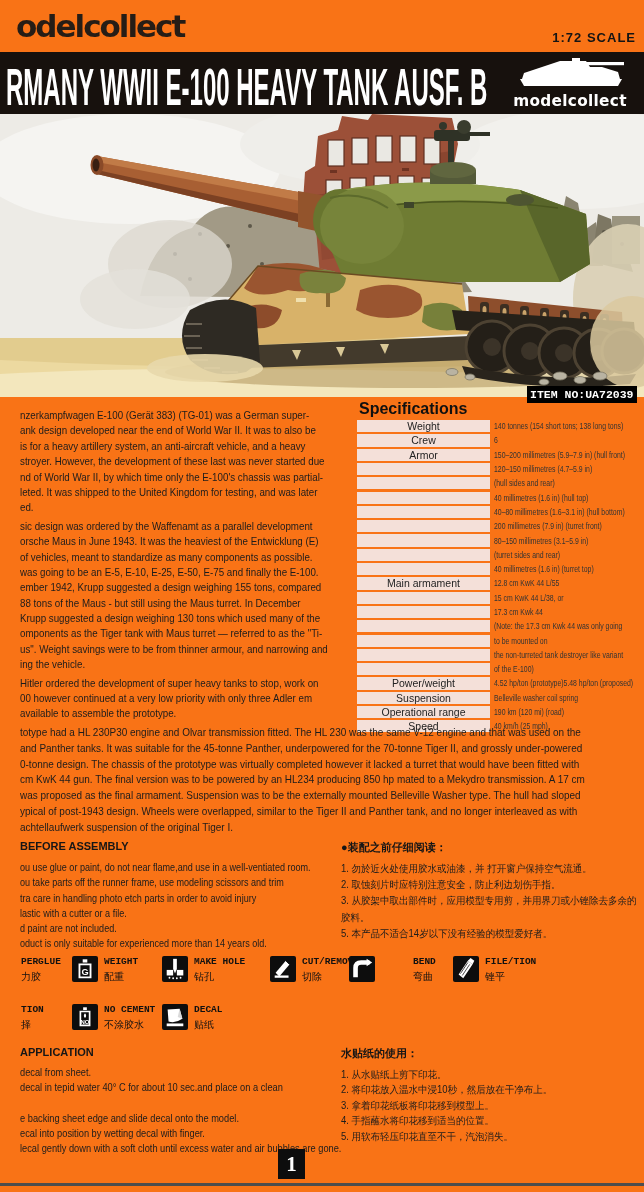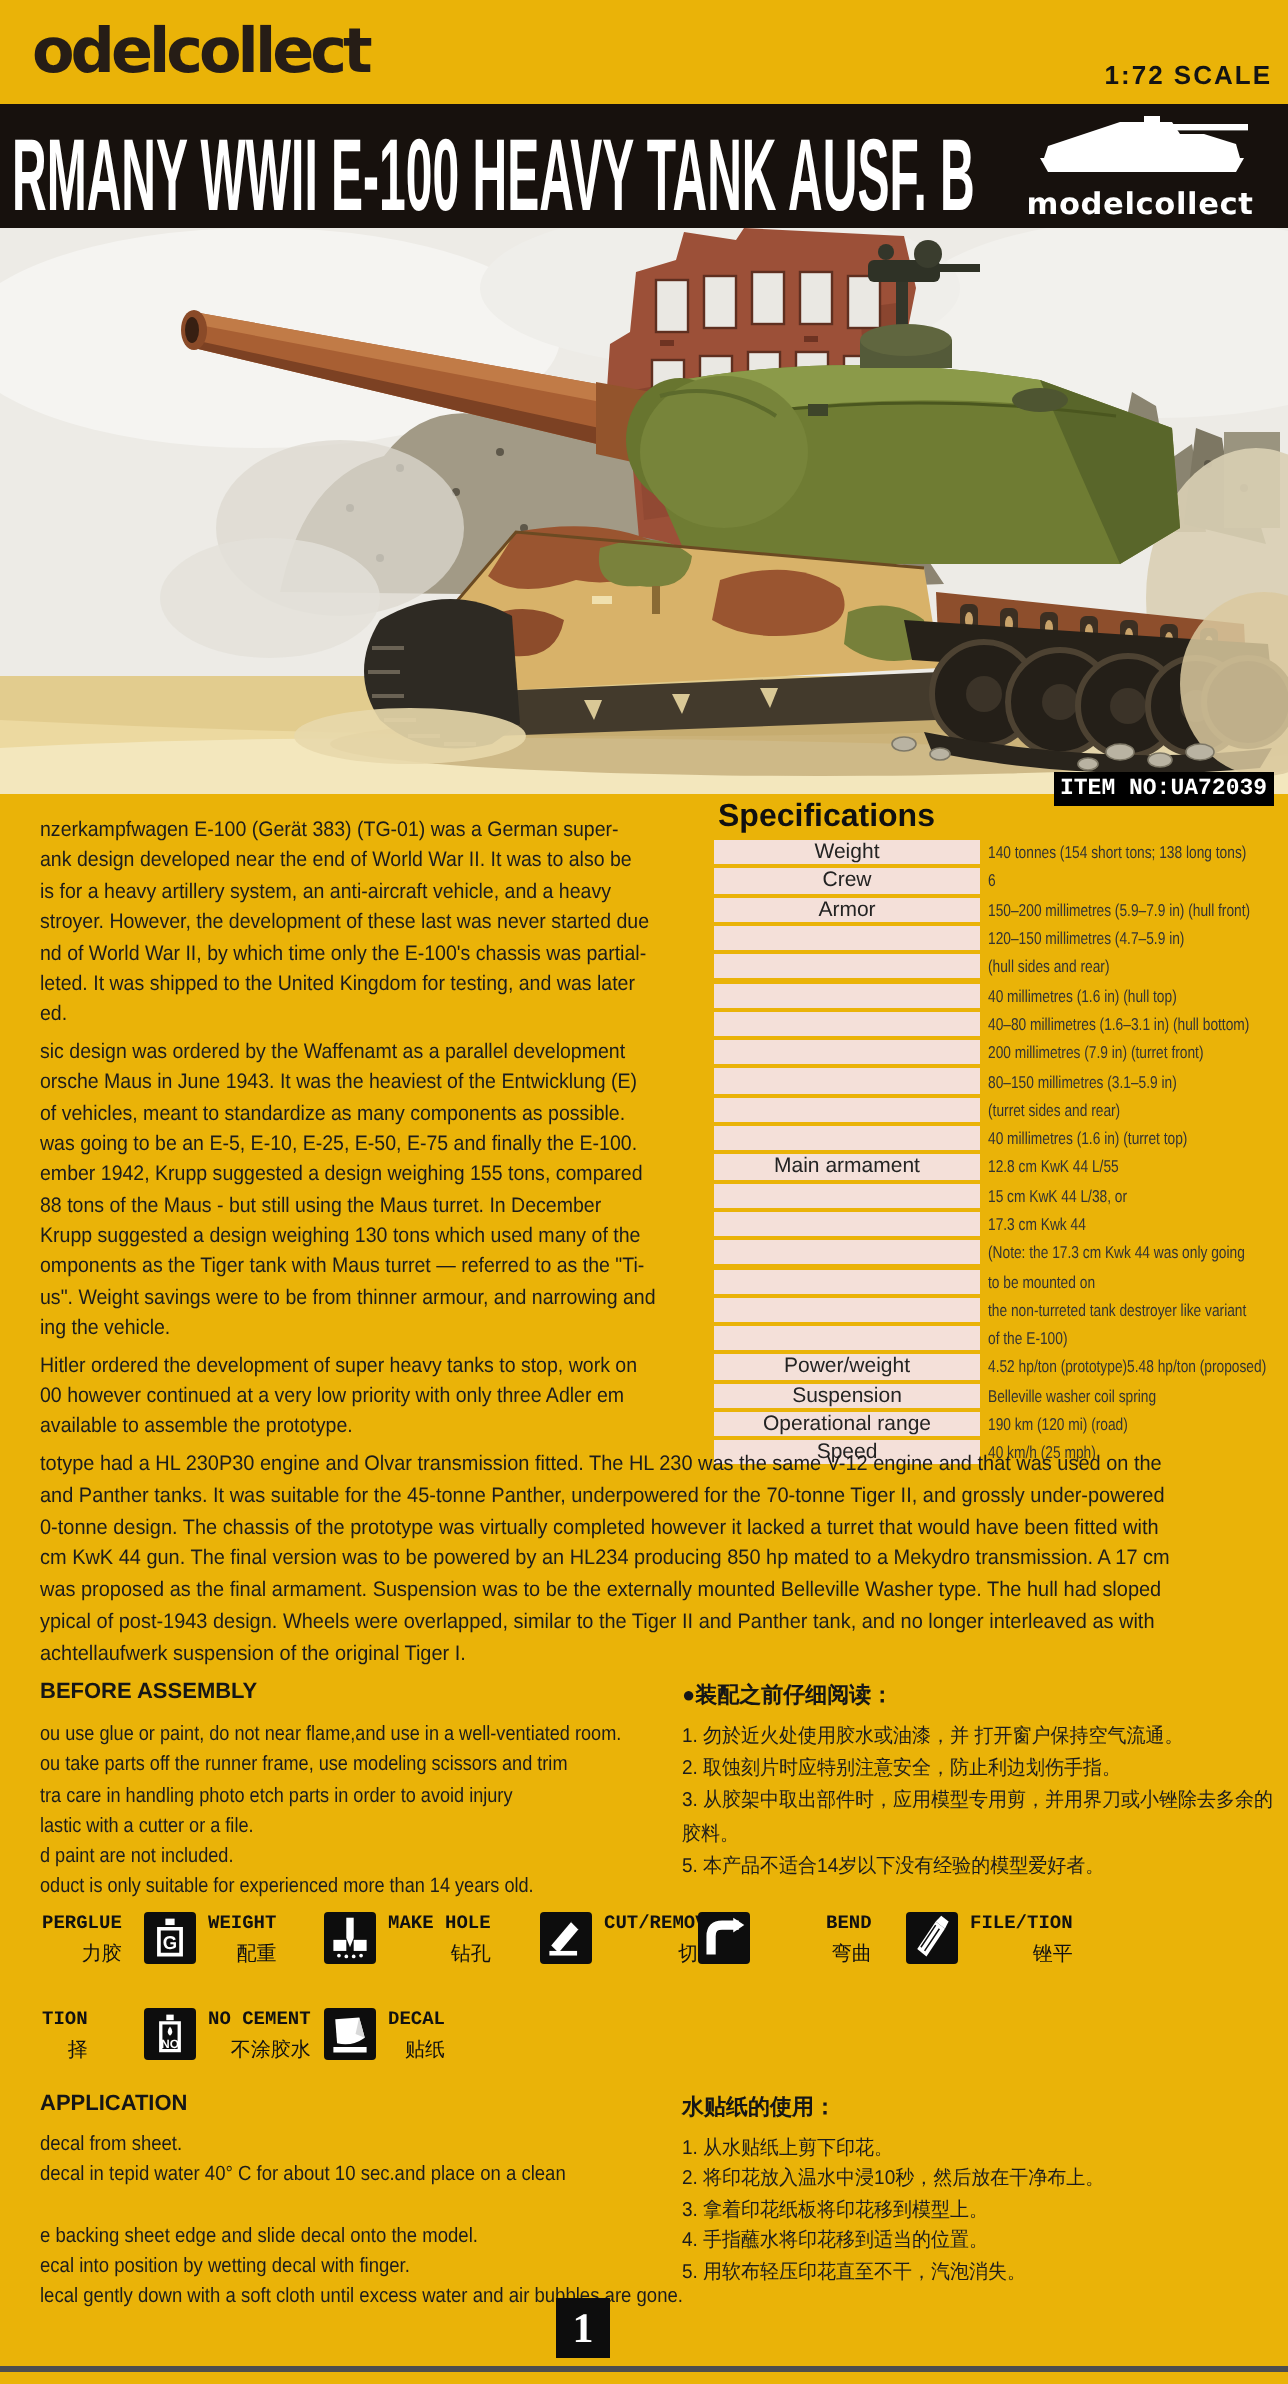--- a/index.html
+++ b/index.html
@@ -1,16 +1,16 @@
 <!DOCTYPE html>
 <html><head>
 <meta charset="utf-8">
 <style>
   html,body{margin:0;padding:0;background:#888;}
-  #page{position:relative;width:644px;height:1192px;background:#eab308;overflow:hidden;
+  #page{position:relative;width:644px;height:1192px;background:#f97316;overflow:hidden;
         font-family:"Liberation Sans",sans-serif;color:#1c1c1c;}
   
   .logo{position:absolute;left:16px;top:8px;font-family:"DejaVu Sans",sans-serif;
         font-size:31px;font-weight:bold;color:#261d16;letter-spacing:-2px;}
   .scale{position:absolute;right:8px;top:30px;font-size:13px;font-weight:bold;color:#141414;
          letter-spacing:1px;white-space:nowrap;}
   .banner{position:absolute;left:0;top:52px;width:644px;height:62px;background:#17110d;}
   .banner-title{position:absolute;left:6px;top:6px;font-size:50px;font-weight:bold;color:#ffffff;
         white-space:nowrap;transform:scale(0.48,1.02);transform-origin:left top;letter-spacing:0;}
   .banner-logo{position:absolute;right:10px;top:3px;width:128px;height:56px;text-align:center;}
@@ -54,21 +54,21 @@
   #sym-row1 .sym-item:nth-child(1){left:-11px;} #sym-row1 .sym-item:nth-child(2){left:72px;}
   #sym-row1 .sym-item:nth-child(3){left:162px;}#sym-row1 .sym-item:nth-child(4){left:270px;}
   #sym-row1 .sym-item:nth-child(5){left:349px;gap:32px;}#sym-row1 .sym-item:nth-child(6){left:453px;}
   #sym-row2 .sym-item:nth-child(1){left:-11px;}#sym-row2 .sym-item:nth-child(2){left:72px;}
   #sym-row2 .sym-item:nth-child(3){left:162px;}
   .sym-box{flex:none;width:26px;height:26px;background:#0d0d0d;border-radius:2px;
         display:flex;align-items:center;justify-content:center;}
   .sym-svg{width:24px;height:24px;}
   .sym-labels{margin-left:6px;height:28px;display:flex;flex-direction:column;justify-content:space-between;}
   .sym-en{font-family:"Liberation Mono",monospace;font-weight:bold;font-size:9.5px;color:#111;white-space:pre;}
-  .sym-cn{font-size:10px;color:#111;text-align:right;}
+  .sym-cn{font-size:10px;color:#111;}
   
   .app-h{position:absolute;left:20px;top:1046px;font-size:11px;font-weight:bold;color:#161616;}
   .app-en{position:absolute;left:20px;top:1062px;width:340px;}
   .app-en .tline{height:15.2px;}
   .app-en .sh{font-size:10.3px;transform:scaleX(0.9);}
   .app-cn-h{position:absolute;left:341px;top:1046px;font-size:11px;font-weight:bold;color:#161616;}
   .app-cn{position:absolute;left:341px;top:1064px;width:300px;}
   .app-cn .tline{height:15.4px;}
   .app-cn .sh{font-size:10px;transform:scaleX(0.95);}
   

